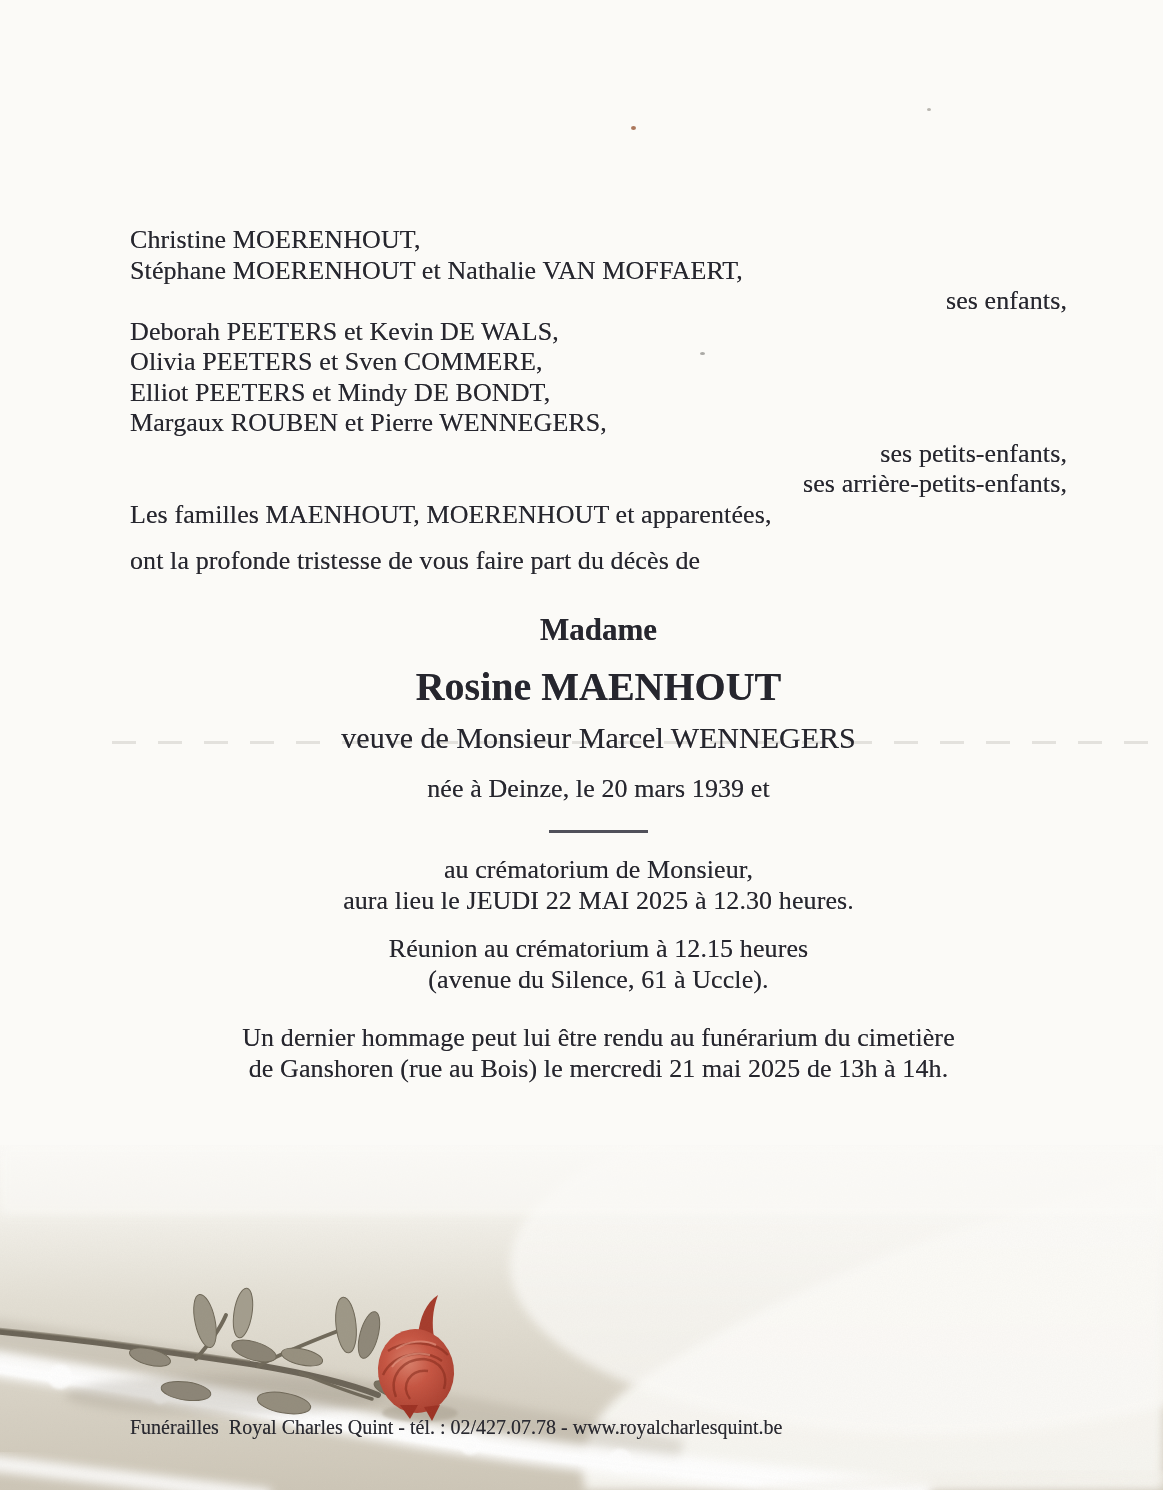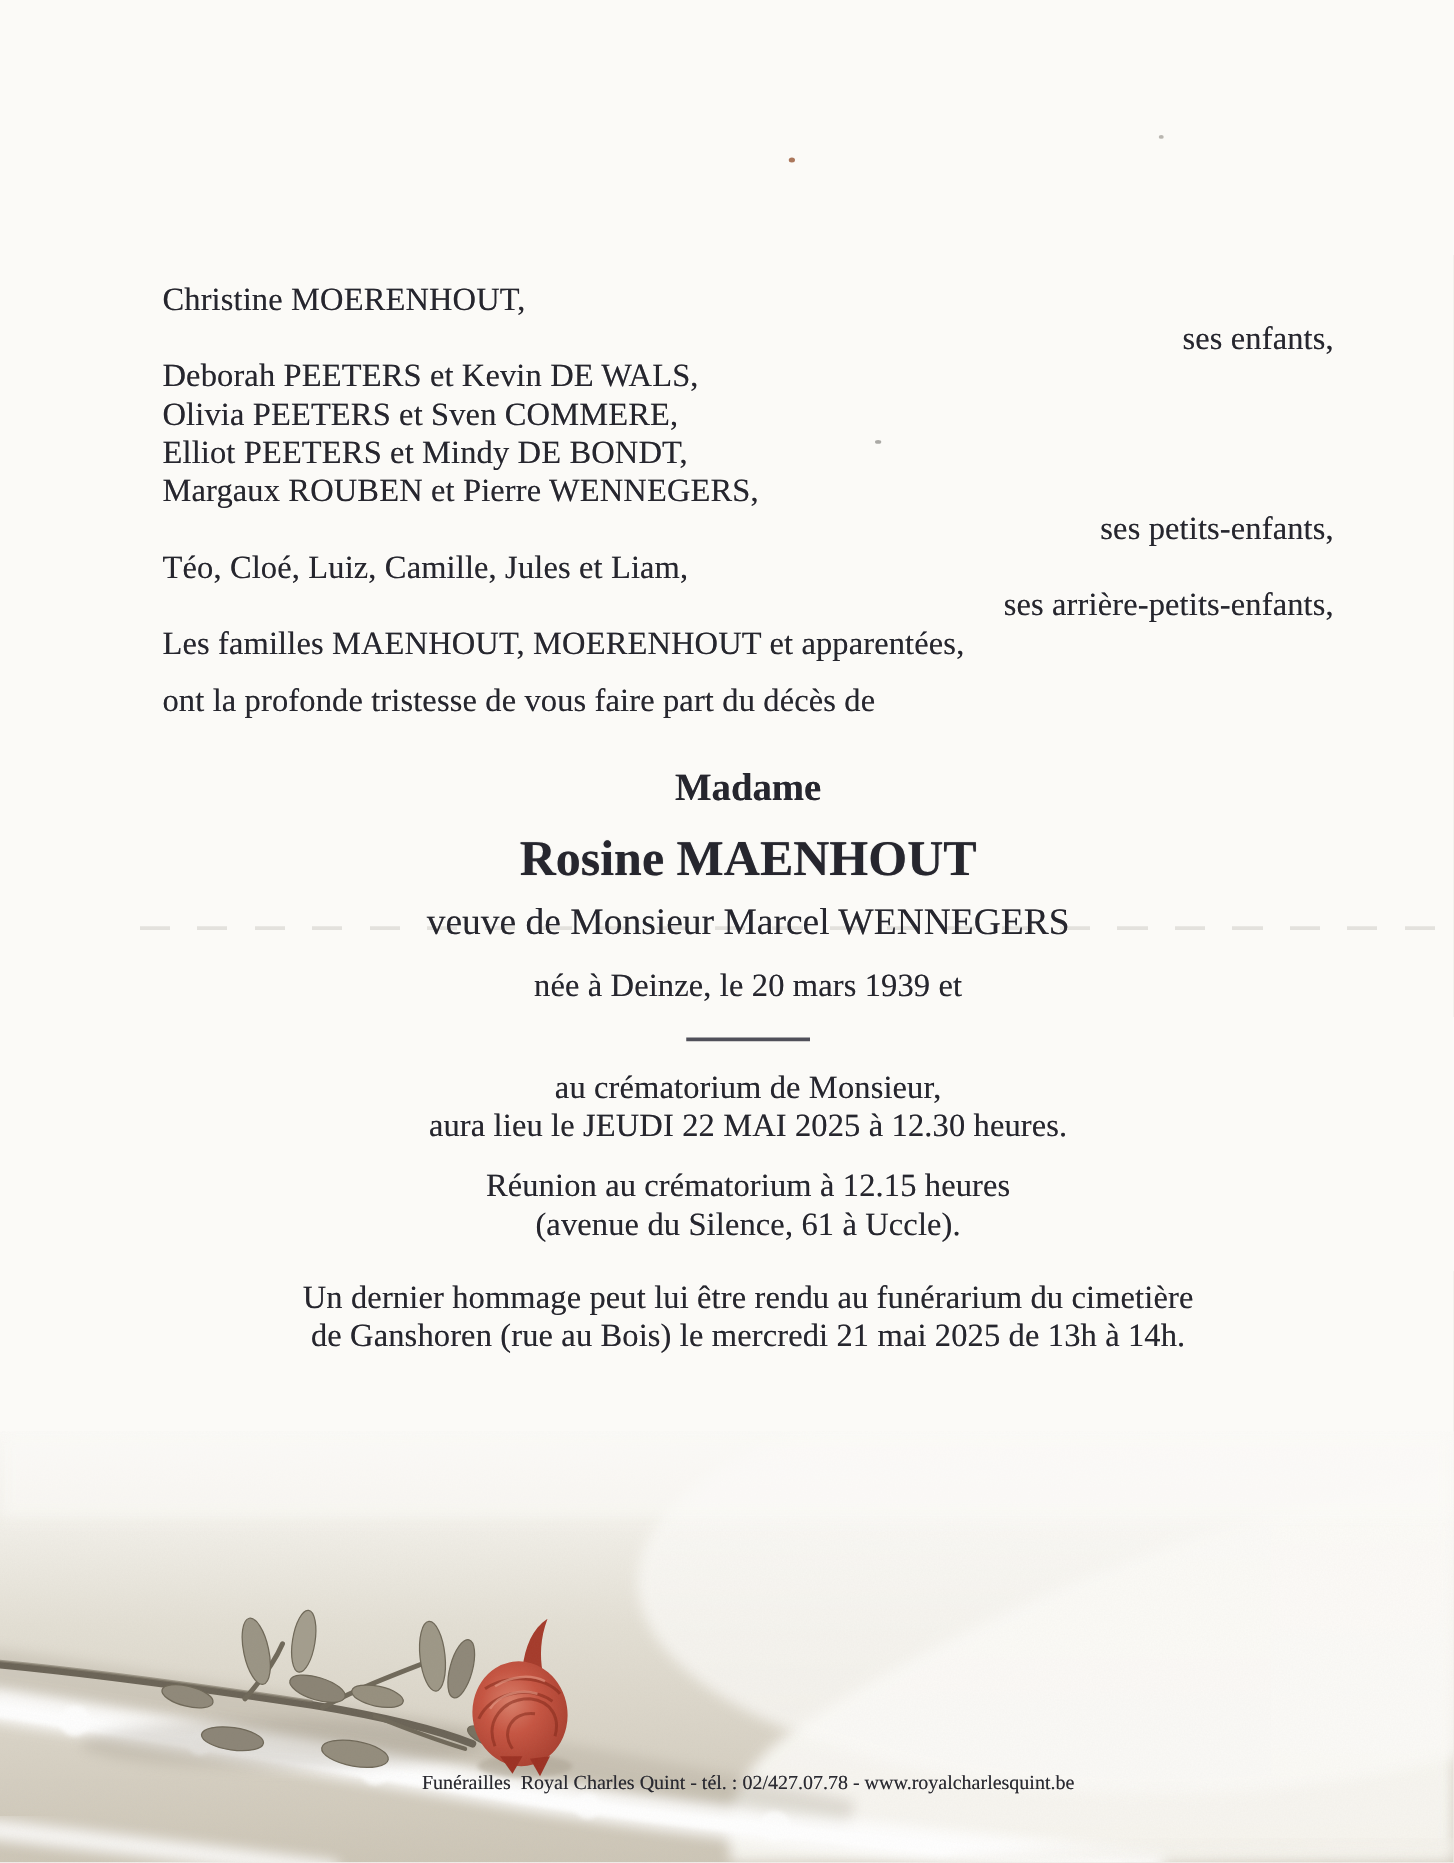--- a/index.html
+++ b/index.html
@@ -68,22 +68,21 @@
   .ceremony-block { margin-top: 22px; }
   .meeting-block  { margin-top: 18px; }
   .tribute-block  { margin-top: 28px; }
 
   .footer {
     position: absolute;
     left: 130px;
     right: 96px;
     top: 1417px;
     z-index: 3;
-    text-align: center;
-    font-size: 16px;
+    font-size: 20px;
     line-height: 20px;
     white-space: pre;
     color: #2a2a31;
     text-shadow: 0 0 0.4px rgba(42,42,49,0.55);
   }
 
   .beach {
     position: absolute;
     left: 0;
     bottom: 0;
@@ -118,29 +117,29 @@
 
   <div class="streak"></div>
   <div class="speck speck-a"></div>
   <div class="speck speck-b"></div>
   <div class="speck speck-c"></div>
 
   <div class="content">
 
     <section>
       <div class="line">Christine MOERENHOUT,</div>
+      <div class="line">Stéphane MOERENHOUT et Nathalie VAN MOFFAERT,</div>
       <div class="line relation">ses enfants,</div>
 
       <div class="line">Deborah PEETERS et Kevin DE WALS,</div>
       <div class="line">Olivia PEETERS et Sven COMMERE,</div>
       <div class="line">Elliot PEETERS et Mindy DE BONDT,</div>
       <div class="line">Margaux ROUBEN et Pierre WENNEGERS,</div>
       <div class="line relation">ses petits-enfants,</div>
 
-      <div class="line">Téo, Cloé, Luiz, Camille, Jules et Liam,</div>
       <div class="line relation">ses arrière-petits-enfants,</div>
 
       <div class="line">Les familles MAENHOUT, MOERENHOUT et apparentées,</div>
     </section>
 
     <p class="line intro">ont la profonde tristesse de vous faire part du décès de</p>
 
     <h2 class="madame">Madame</h2>
     <h1 class="deceased">Rosine MAENHOUT</h1>
     <p class="widow">veuve de Monsieur Marcel WENNEGERS</p>

